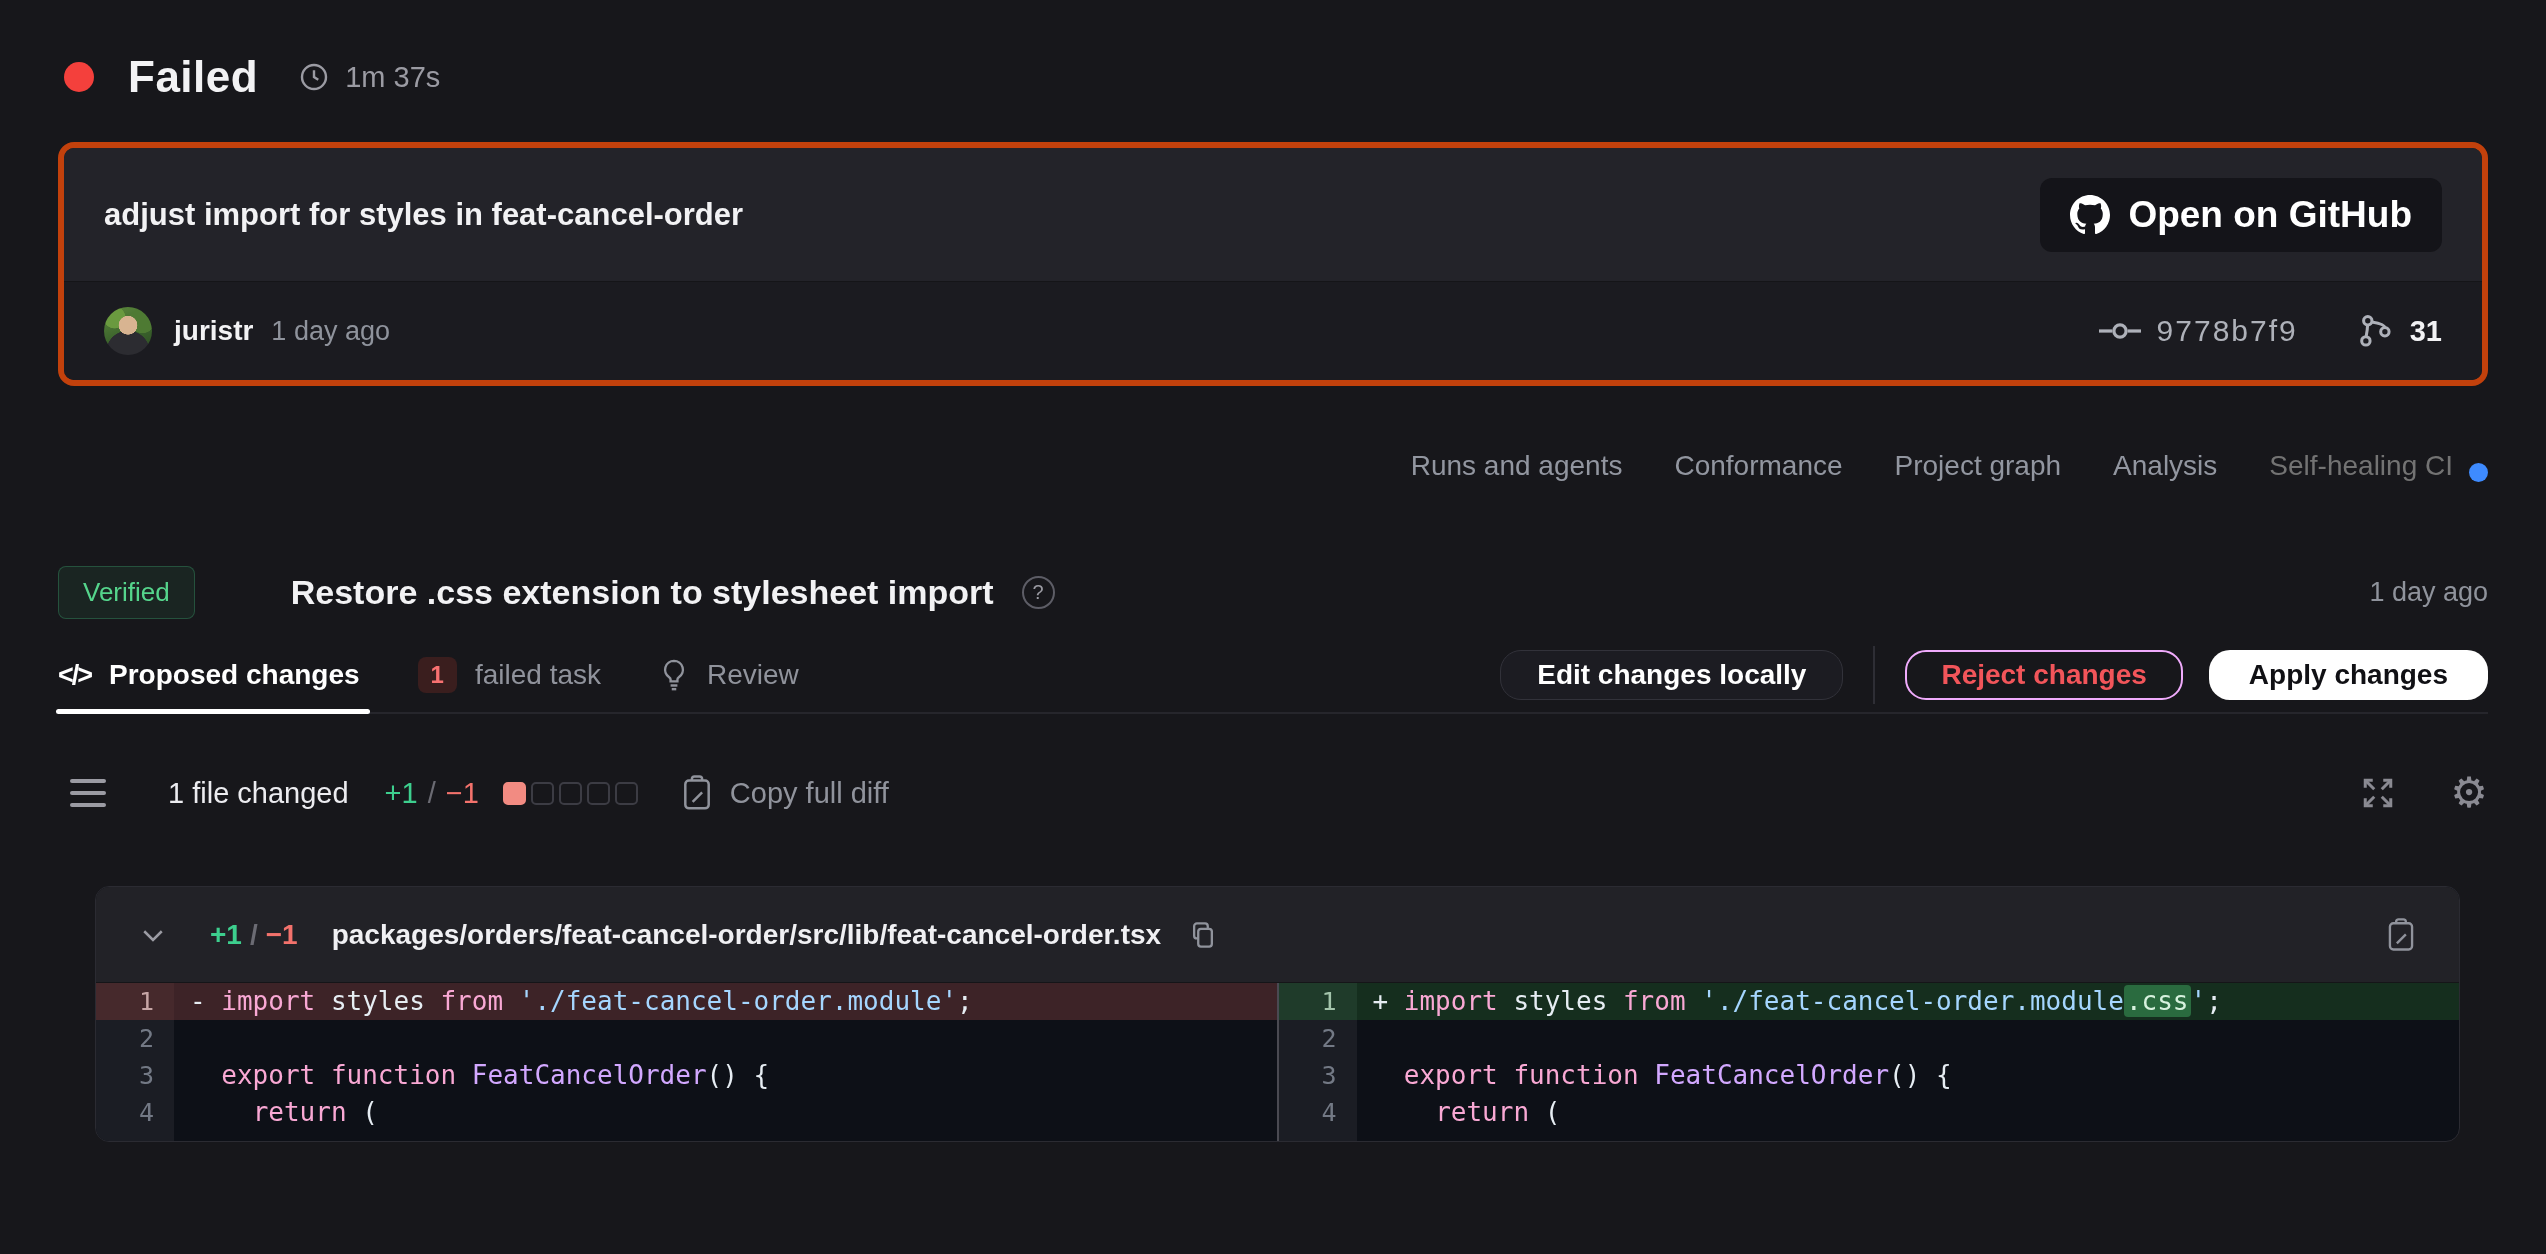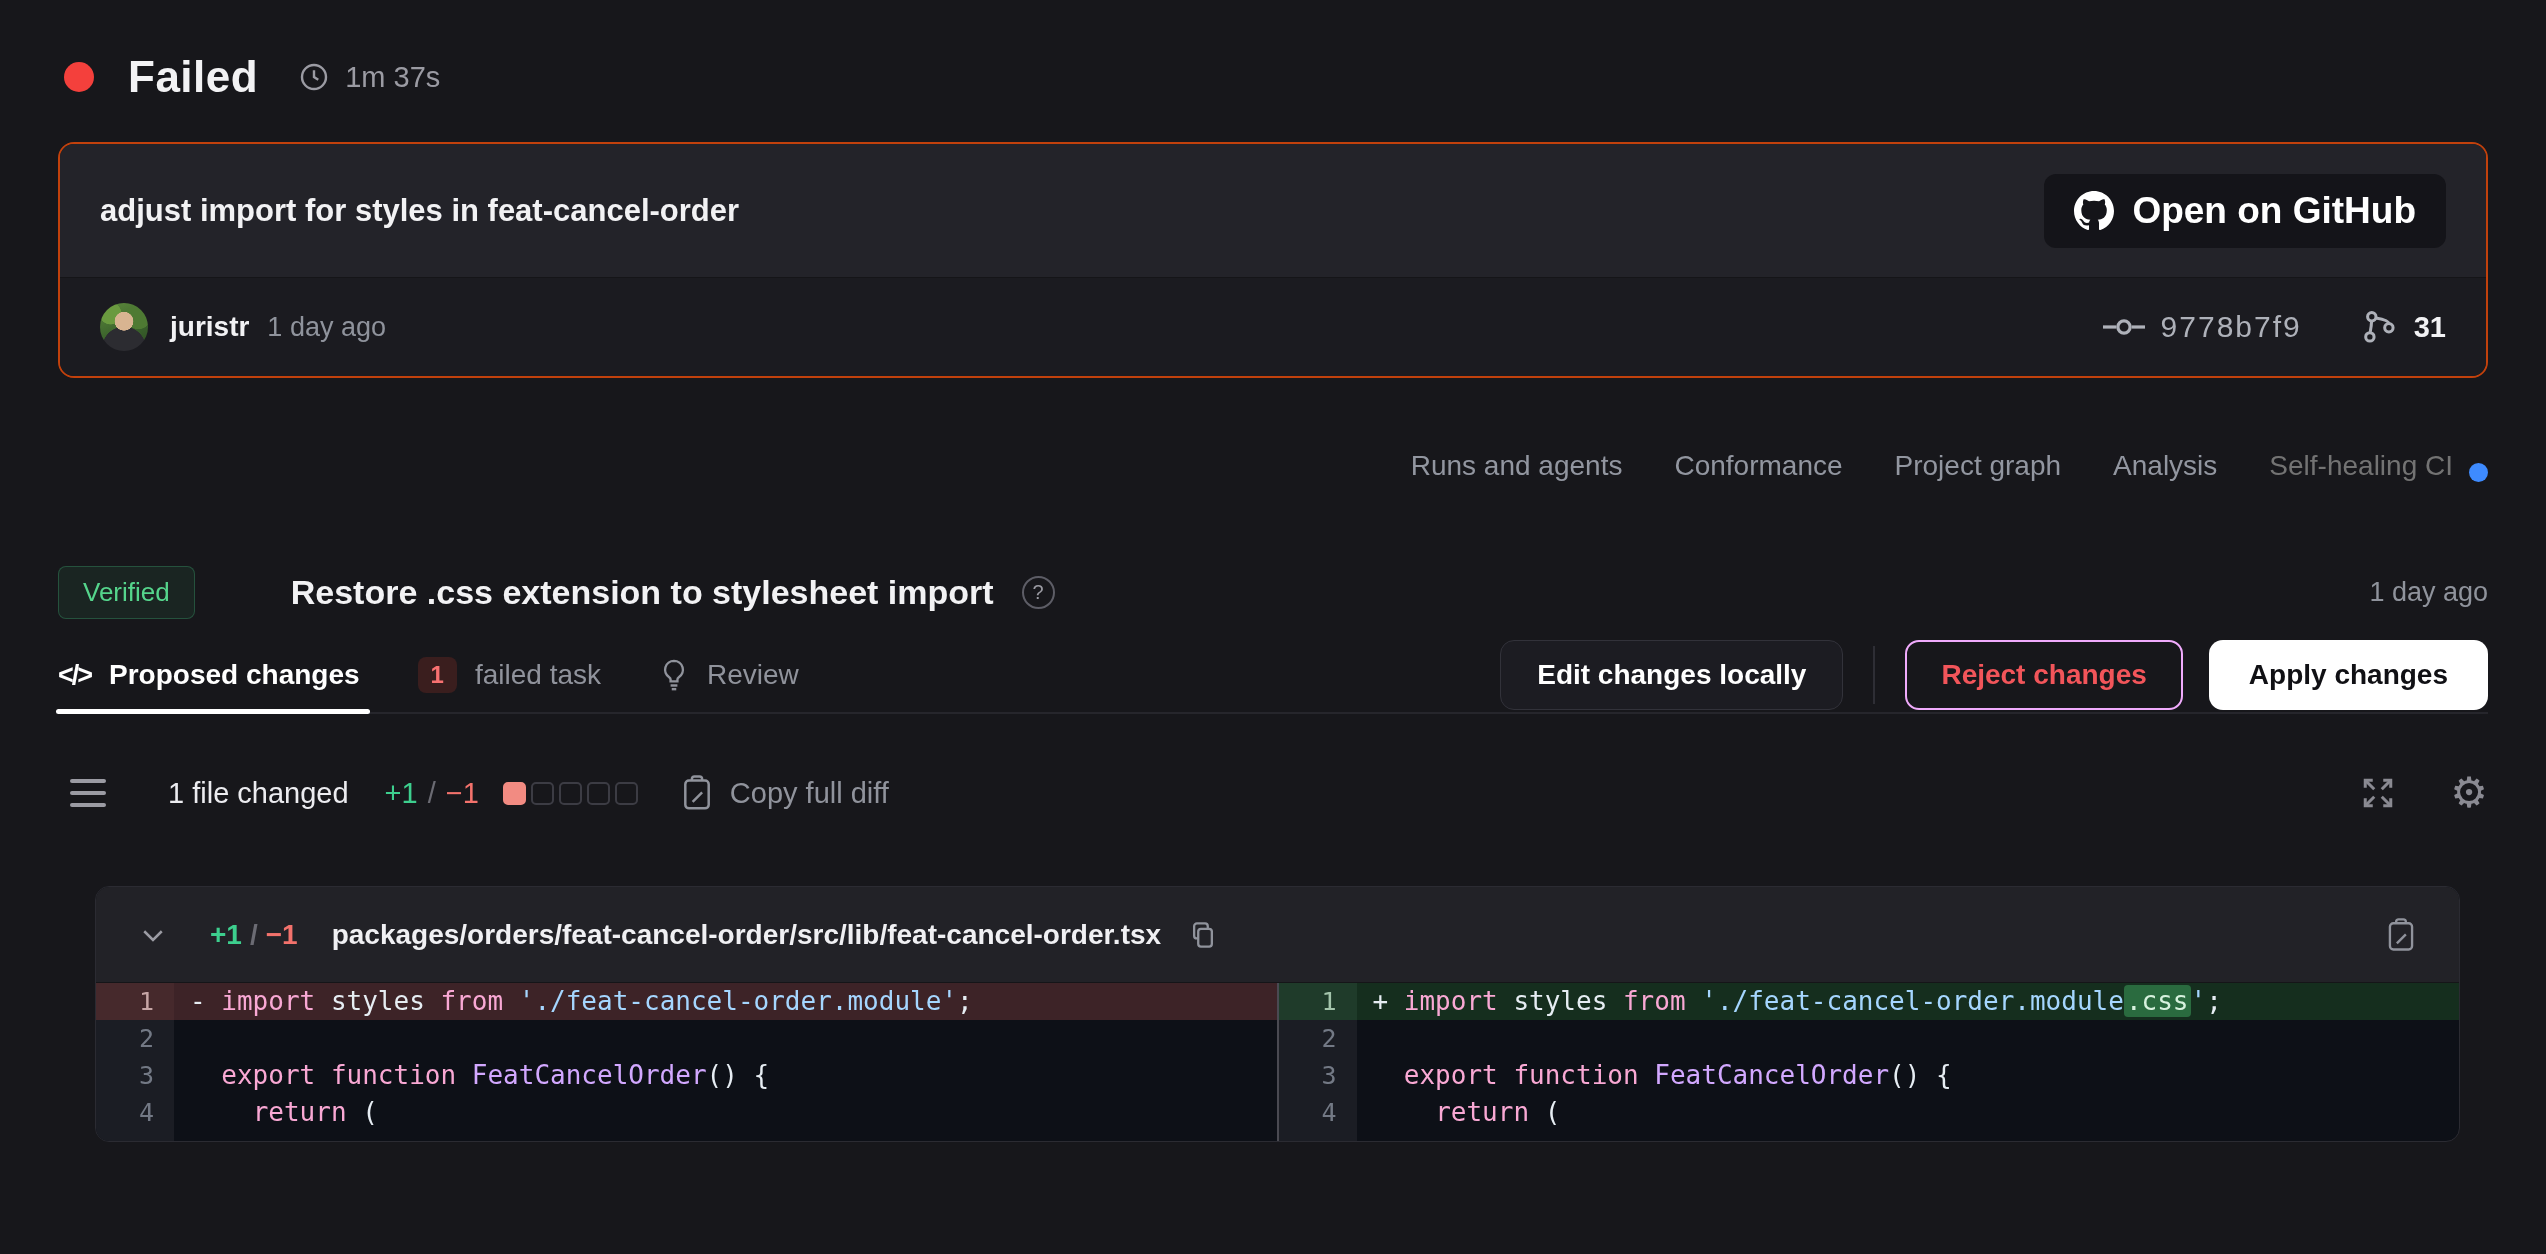--- a/index.html
+++ b/index.html
@@ -14,21 +14,21 @@
   svg { display: block; }
 
   
   .status-row { position: absolute; left: 64px; top: 44px; height: 66px; display: flex; align-items: center; }
   .status-dot { width: 30px; height: 30px; border-radius: 50%; background: #f4403c; margin-right: 34px; }
   .status-label { font-size: 44px; font-weight: 700; letter-spacing: .5px; }
   .clock-icon { margin-left: 40px; }
   .duration { font-size: 29px; color: #9b9ba3; margin-left: 15px; }
 
   
-  .commit-card { position: absolute; left: 58px; right: 58px; top: 142px; border-radius: 16px; overflow: hidden; border: 2px solid #c2410c; background: #1b1b20; }
+  .commit-card { position: absolute; left: 58px; right: 58px; top: 142px; border-radius: 16px; overflow: hidden; border: 6px solid #c2410c; background: #1b1b20; }
   .card-title-row { height: 134px; background: #232329; display: flex; align-items: center; padding: 0 40px; border-bottom: 1px solid #151518; }
   .card-title { font-size: 31px; font-weight: 700; }
   .github-btn { margin-left: auto; display: flex; align-items: center; gap: 18px; background: #141419; border: none; border-radius: 12px; height: 74px; padding: 0 30px; color: #fff; font-size: 37px; font-weight: 700; font-family: inherit; cursor: pointer; }
   .card-author-row { height: 98px; display: flex; align-items: center; padding: 0 40px; background: #1b1b20; }
   .avatar { width: 48px; height: 48px; border-radius: 50%; margin-right: 22px; flex: none;
     background:
       radial-gradient(circle at 50% 38%, #d8b491 0 24%, transparent 25%),
       radial-gradient(circle at 50% 95%, #2c2c31 0 42%, transparent 43%),
       radial-gradient(circle at 22% 22%, #6a9a3f 0 20%, transparent 21%),
       radial-gradient(circle at 80% 28%, #4e7a33 0 24%, transparent 25%),
@@ -54,21 +54,21 @@
   .fix-time { margin-left: auto; font-size: 27px; color: #8f939c; }
 
   
   .tabs-row { position: absolute; left: 58px; right: 58px; top: 638px; height: 76px; display: flex; align-items: center; border-bottom: 2px solid #26262c; }
   .tab { position: relative; height: 100%; display: flex; align-items: center; gap: 18px; font-size: 28px; color: #90939c; cursor: pointer; margin-right: 58px; }
   .tab.active { color: #fff; font-weight: 700; }
   .tab.active::after { content: ""; position: absolute; left: -2px; right: -10px; bottom: -2px; height: 5px; background: #fff; border-radius: 3px; }
   .tab-code-icon { font-size: 27px; letter-spacing: -2px; color: #fff; }
   .count-badge { font-size: 24px; color: #f87171; background: #3a1e1e; border-radius: 8px; padding: 4px 13px; font-weight: 700; }
   .actions { margin-left: auto; display: flex; align-items: center; }
-  .btn { height: 70px; border-radius: 14px; font-size: 28px; font-weight: 700; font-family: inherit; cursor: pointer; }
+  .btn { height: 50px; border-radius: 21px; font-size: 28px; font-weight: 700; font-family: inherit; cursor: pointer; }
   .btn-edit { padding: 0 36px; background: #1c1c22; border: 1px solid #32323a; color: #fff; }
   .action-divider { width: 2px; height: 58px; background: #2e2e35; margin: 0 30px; }
   .btn-reject { padding: 0 34px; background: transparent; border: 2px solid #f0abfc; color: #f2555a; margin-right: 26px; }
   .btn-apply { padding: 0 40px; background: #ffffff; border: none; color: #101014; }
 
   
   .diff-toolbar { position: absolute; left: 70px; right: 58px; top: 760px; height: 66px; display: flex; align-items: center; }
   .hamburger { width: 36px; display: flex; flex-direction: column; gap: 8px; margin-right: 62px; cursor: pointer; }
   .hamburger i { height: 4px; background: #9b9ba3; border-radius: 2px; }
   .files-label { font-size: 29px; color: #ececf0; }

